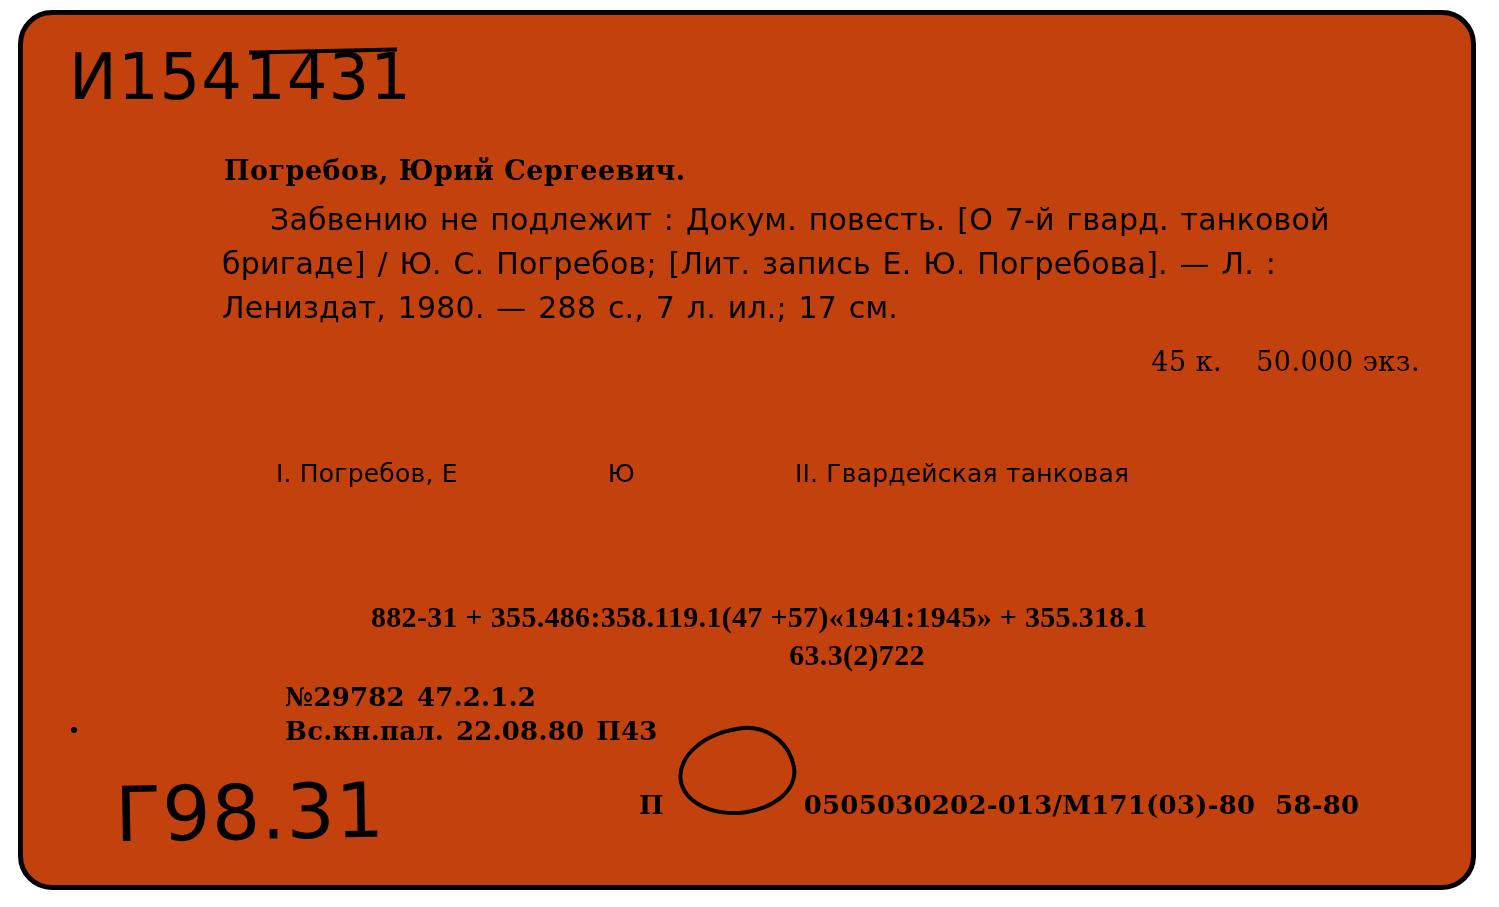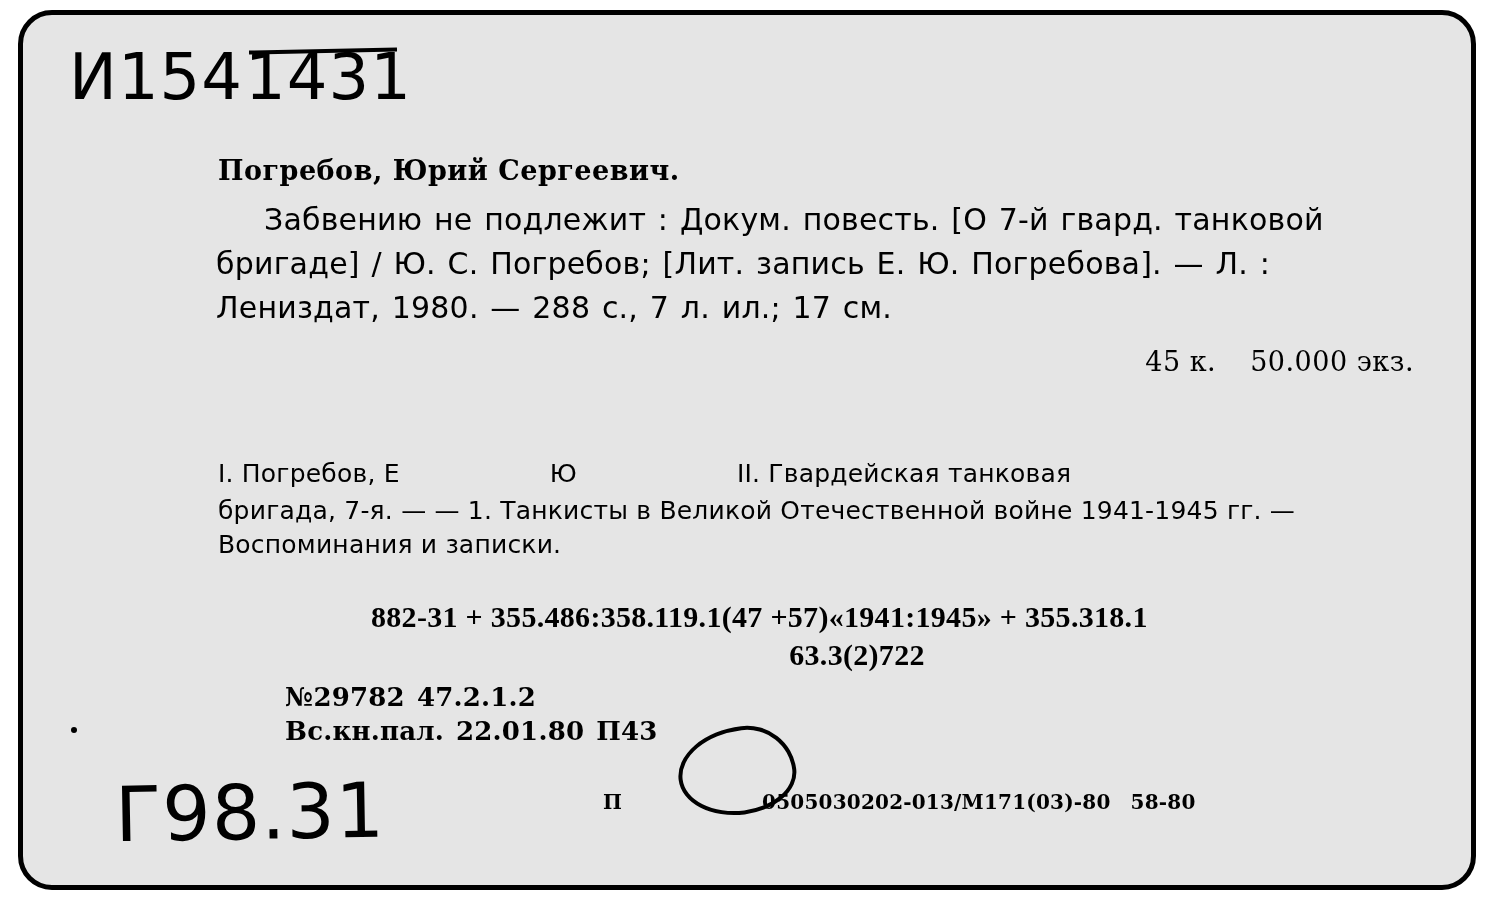--- a/index.html
+++ b/index.html
@@ -19,21 +19,21 @@
   
   #card {
     position: absolute;
     left: 18px;
     top: 10px;
     width: 1458px;
     height: 880px;
     border: 5px solid #000000;
     border-radius: 34px;
     box-sizing: border-box;
-    background: #e5e5e5;
+    background: #c2410c;
   }
 
   
   .handwritten {
     font-family: "DejaVu Sans", sans-serif;
     font-weight: 500;
     color: #000;
     letter-spacing: 1px;
   }
   #shelfmark-top {
@@ -68,21 +68,21 @@
     top: 760px;
     font-size: 76px;
     line-height: 1;
     white-space: nowrap;
     transform: rotate(-1deg);
   }
 
   
   #record {
     position: absolute;
-    left: 181px;
+    left: 187px;
     top: 140px;
     width: 1210px;
   }
   #author-heading {
     font-family: "DejaVu Serif", serif;
     font-weight: bold;
     font-size: 27px;
     letter-spacing: 0.5px;
     margin: 0 0 10px 14px;
   }
@@ -112,20 +112,21 @@
     position: absolute;
     left: 195px;
     top: 442px;
     width: 1215px;
     font-family: "DejaVu Sans", sans-serif;
     font-size: 25px;
     line-height: 1.38;
     letter-spacing: 0.2px;
   }
   #tracings-line1 {
+    margin-left: 58px;
     white-space: nowrap;
   }
   #tracings-line1 .sp1 { display: inline-block; width: 150px; }
   #tracings-line1 .sp2 { display: inline-block; width: 160px; }
   #tracings-rest {
     margin-top: 2px;
   }
 
   
   #classification {
@@ -161,25 +162,25 @@
     white-space: nowrap;
   }
   #control-line1 { margin-left: 62px; }
   #control-line2 { margin-left: 0px; }
   #control-line3 { margin-left: 62px; }
   #control-block .gap-s { display: inline-block; width: 12px; }
   #control-block .gap-m { display: inline-block; width: 22px; }
 
   #isbn-line {
     position: absolute;
-    left: 580px;
+    left: 616px;
     top: 775px;
     font-family: "DejaVu Serif", serif;
     font-weight: bold;
-    font-size: 20px;
+    font-size: 26px;
     letter-spacing: 0.2px;
     white-space: nowrap;
   }
   #isbn-line .gap-m { display: inline-block; width: 20px; }
   #isbn-line .gap-l { display: inline-block; width: 140px; }
 
   
   #circle-scribble {
     position: absolute;
     left: 655px;
@@ -217,34 +218,33 @@
     <div id="title-statement">Забвению не подлежит : Докум. повесть. [О 7-й гвард. танковой бригаде] / Ю. С. Погребов; [Лит. запись Е. Ю. Погребова]. — Л. : Лениздат, 1980. — 288 с., 7 л. ил.; 17 см.</div>
     <div id="price-line">
       <span>45 к.</span><span class="gap"></span><span>50.000 экз.</span>
     </div>
   </div>
 
   <div id="tracings">
     <div id="tracings-line1">
       <span>I. Погребов, Е</span><span class="sp1"></span><span>Ю</span><span class="sp2"></span><span>II. Гвардейская танковая</span>
     </div>
-    <div id="tracings-rest">бригада, 7-я. — — 1. Танкисты в Великой Отечественной войне 1941-1945 гг. — Воспоминания и записки.</div>
   </div>
 
   <div id="classification">
     <div id="udc-line">882-31 + 355.486:358.119.1(47 +57)«1941:1945» + 355.318.1</div>
     <div id="bbk-line">63.3(2)722</div>
   </div>
 
   <div id="control-block">
     <div id="control-line1">
       <span>№29782</span><span class="gap-s"></span><span>47.2.1.2</span>
     </div>
     <div id="control-line3">
-      <span>Вс.кн.пал.</span><span class="gap-s"></span><span>22.01.80</span><span class="gap-s"></span><span>П43</span>
+      <span>Вс.кн.пал.</span><span class="gap-s"></span><span>22.08.80</span><span class="gap-s"></span><span>П43</span>
     </div>
   </div>
 
   <div id="isbn-line">
     <span>П</span><span class="gap-l"></span><span>0505030202-013/М171(03)-80</span><span class="gap-m"></span><span>58-80</span>
   </div>
 
   <div id="circle-scribble"></div>
   <div id="stray-dot"></div>
 

